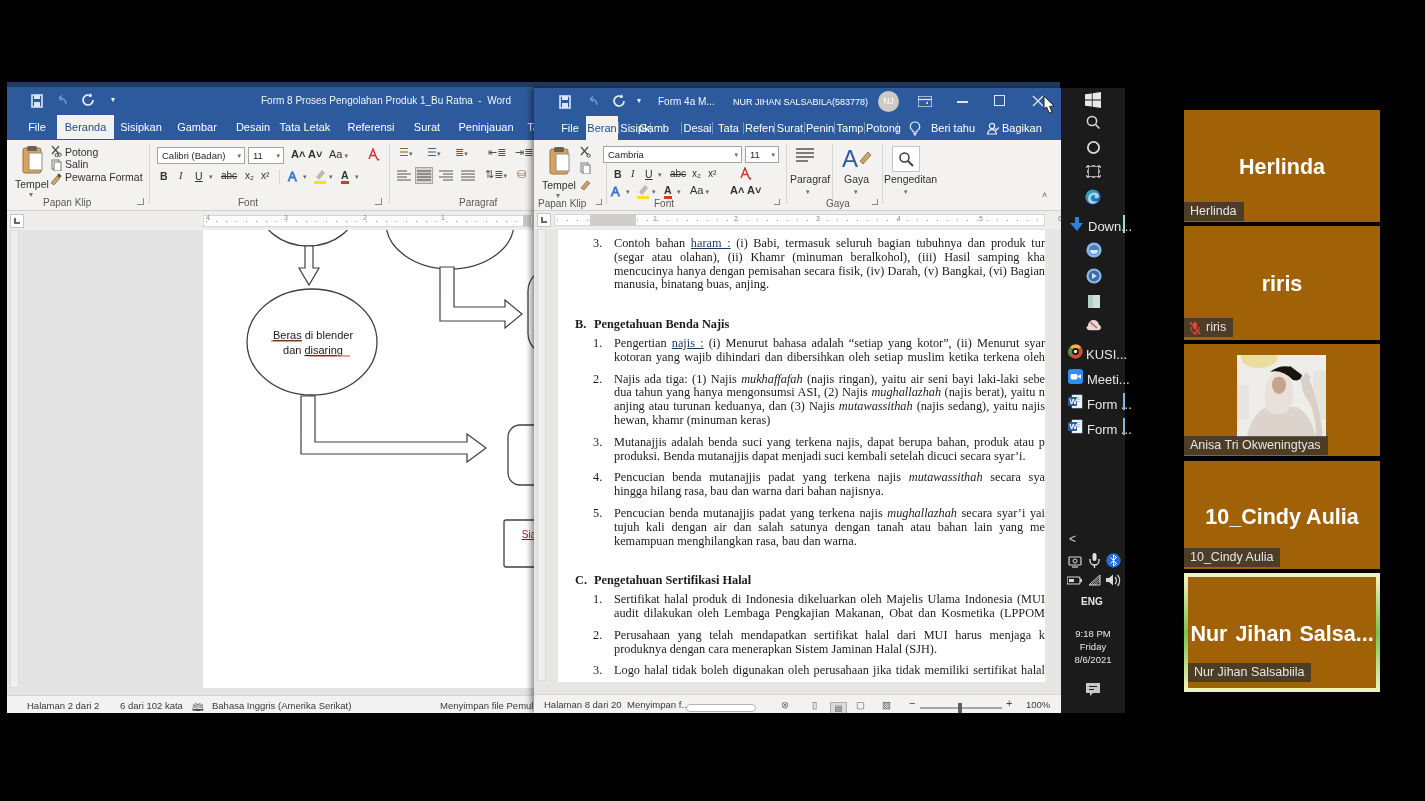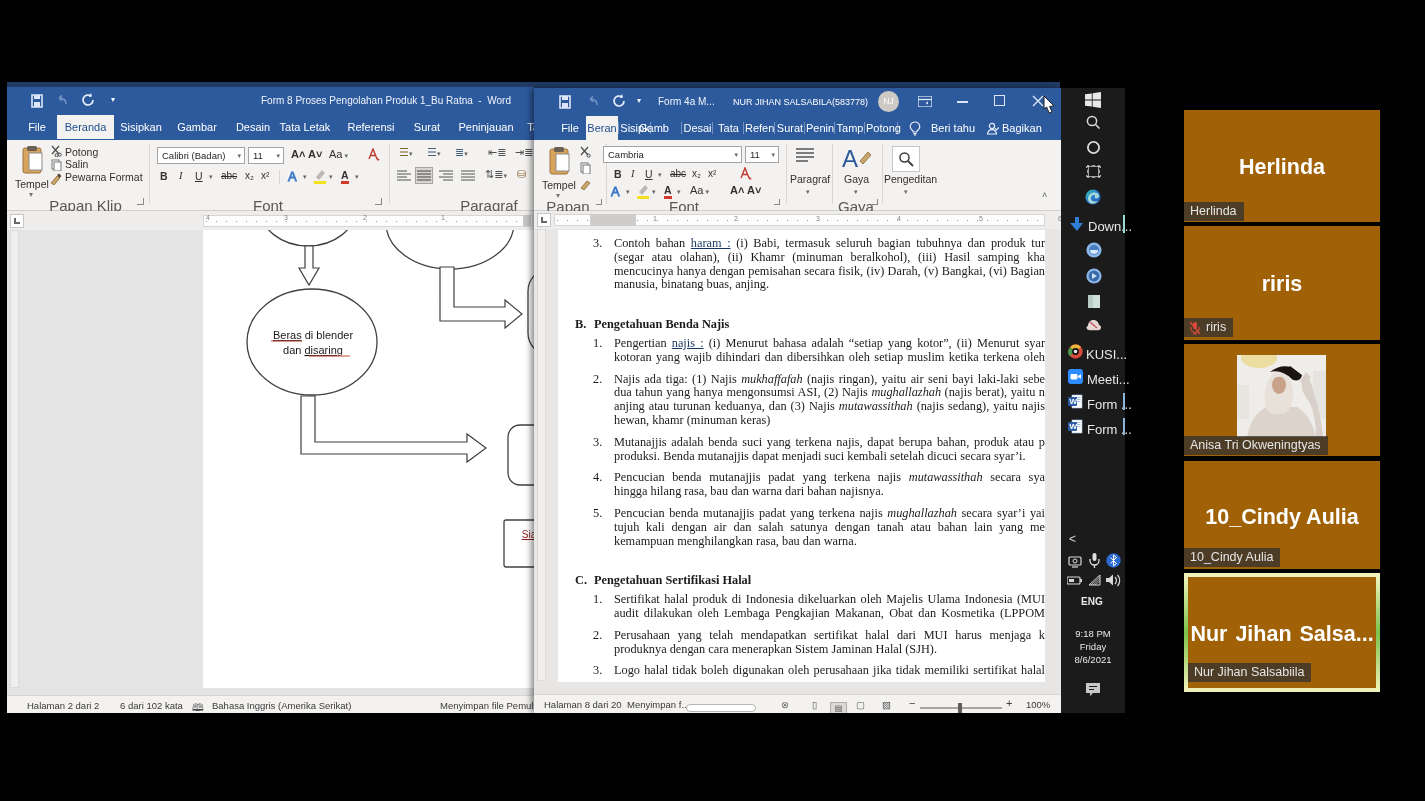--- a/index.html
+++ b/index.html
@@ -5,21 +5,21 @@
 *{margin:0;padding:0;box-sizing:border-box}
 html,body{width:1425px;height:801px;background:#010101;overflow:hidden;font-family:"Liberation Sans",sans-serif}
 .a{position:absolute}
 .win{position:absolute;background:#f3f2f1;overflow:hidden}
 .tbar{position:absolute;left:0;right:0;top:0;height:28px;background:#2d5a9d;color:#e8eefc}
 .menu{position:absolute;left:0;right:0;background:#2d5a9d}
 .tab{position:absolute;font-size:11px;color:#fff;line-height:24px;text-align:center}
 .msep{position:absolute;top:6px;width:1px;height:12px;background:rgba(255,255,255,.35)}
 .tabsel{background:#f3f2f1;color:#1e4e8c}
 .ribbon{position:absolute;left:0;right:0;background:#f3f2f1;border-bottom:1px solid #d2d0ce}
-.glabel{position:absolute;font-size:15px;color:#5a5856;text-align:center}
+.glabel{position:absolute;font-size:10px;color:#5a5856;}
 .vsep{position:absolute;width:1px;background:#d8d6d4}
 .rulerband{position:absolute;left:0;right:0;background:#eeedec}
 .wruler{position:absolute;background:#fdfdfd;border:1px solid #d8d6d4}
 .rnum{position:absolute;font-size:7px;color:#8a8886;top:3px}
 .doc{position:absolute;left:0;right:0;overflow:hidden}
 .page{position:absolute;background:#fff}
 .sbar{position:absolute;left:0;right:0;bottom:0;background:#f3f2f1;border-top:1px solid #d8d6d4;font-size:9.5px;color:#3b3a39}
 .sbar span{position:absolute;top:4px;white-space:nowrap}
 .btxt{font-size:10.5px;color:#f0f4fc;white-space:nowrap}
 .icn{position:absolute}

